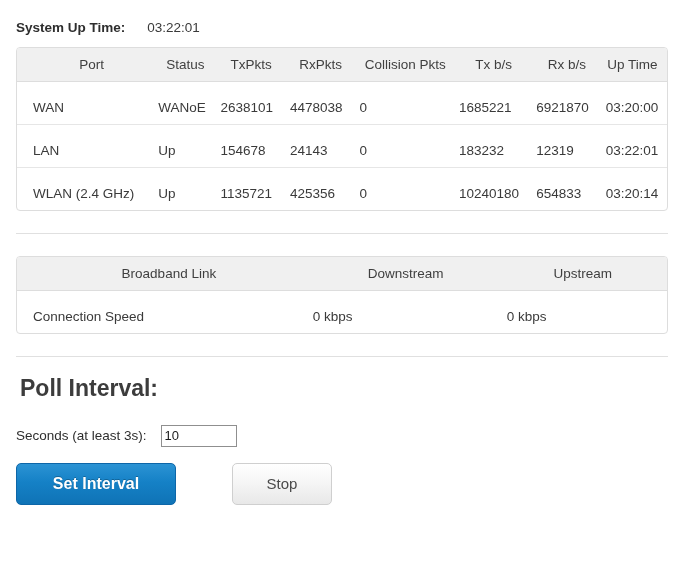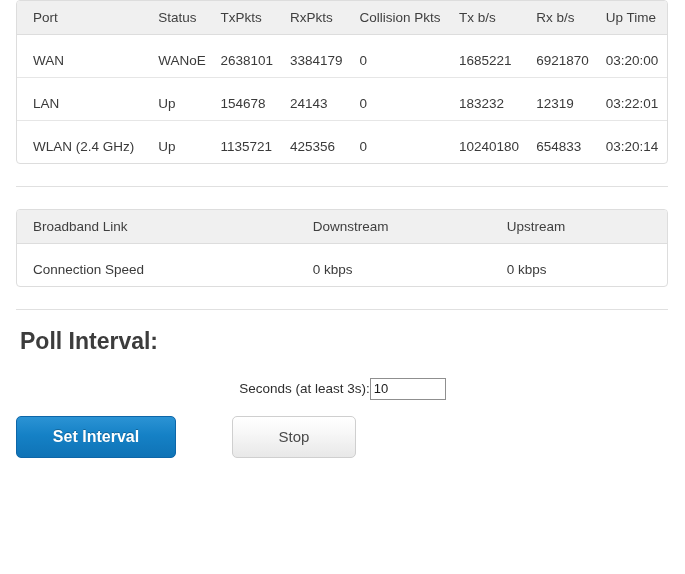--- a/index.html
+++ b/index.html
@@ -49,21 +49,21 @@
     font-size: 13.5px;
     border: 1px solid #dddddd;
     border-radius: 4px;
     overflow: hidden;
     background: #ffffff;
   }
   table.stats thead th {
     background: #f0f0f0;
     color: #3f3f3f;
     font-weight: normal;
-    text-align: left;
+    text-align: center;
     padding: 9px 8px 9px 0;
     border-bottom: 1px solid #dddddd;
     white-space: nowrap;
   }
   table.stats thead th:first-child,
   table.stats tbody td:first-child {
     padding-left: 16px;
   }
   table.stats tbody td {
     padding: 18px 8px 9px 0;
@@ -101,24 +101,24 @@
     font-weight: 700;
     color: #3c3c3c;
     margin: 18px 0 0 4px;
     line-height: 1.2;
   }
   .interval-row {
     margin-top: 22px;
     display: flex;
     align-items: center;
     font-size: 13.5px;
-    justify-content: center;
   }
   .interval-label { color: #2e2e2e; }
   input.interval-input {
+    margin-left: 14px;
     width: 68px;
     height: 18px;
     font-family: "Liberation Sans", sans-serif;
     font-size: 13px;
     color: #1a1a1a;
     padding: 1px 3px;
     border: 1px solid #8f8f8f;
     background: #ffffff;
     box-sizing: content-box;
   }
@@ -138,55 +138,59 @@
     width: 160px;
     height: 42px;
     font-size: 16px;
     font-weight: bold;
     color: #ffffff;
     border: 1px solid #0d66a8;
     background: linear-gradient(to bottom, #2b93d4 0%, #1581c6 45%, #0f73b6 100%);
     text-shadow: 0 -1px 0 rgba(0,0,0,0.25);
   }
   button.btn-secondary {
-    width: 124px;
+    width: 100px;
     height: 42px;
     margin-left: 56px;
     font-size: 15px;
     color: #4a4a4a;
     border: 1px solid #cfcfcf;
     background: linear-gradient(to bottom, #ffffff 0%, #f7f7f7 40%, #e8e8e8 100%);
   }
 </style>
 </head>
 <body>
 
 <div class="page">
 
 
+  <div class="uptime-row">
+    <span class="uptime-label">System Up Time:</span>
+    <span class="uptime-value">03:22:01</span>
+  </div>
 
   <table class="stats">
     <thead>
       <tr>
         <th class="c-port">Port</th>
         <th class="c-status">Status</th>
         <th class="c-txpkts">TxPkts</th>
         <th class="c-rxpkts">RxPkts</th>
         <th class="c-coll">Collision Pkts</th>
         <th class="c-txbs">Tx b/s</th>
         <th class="c-rxbs">Rx b/s</th>
         <th class="c-uptime">Up Time</th>
       </tr>
     </thead>
     <tbody>
       <tr>
         <td>WAN</td>
         <td>WANoE</td>
         <td>2638101</td>
-        <td>3384179</td>
+        <td>4478038</td>
         <td>0</td>
         <td>1685221</td>
         <td>6921870</td>
         <td>03:20:00</td>
       </tr>
       <tr>
         <td>LAN</td>
         <td>Up</td>
         <td>154678</td>
         <td>24143</td>

